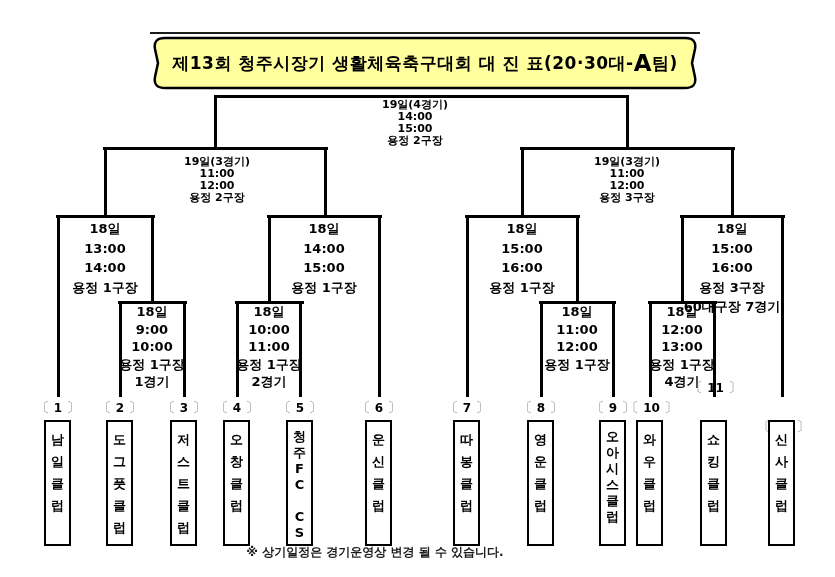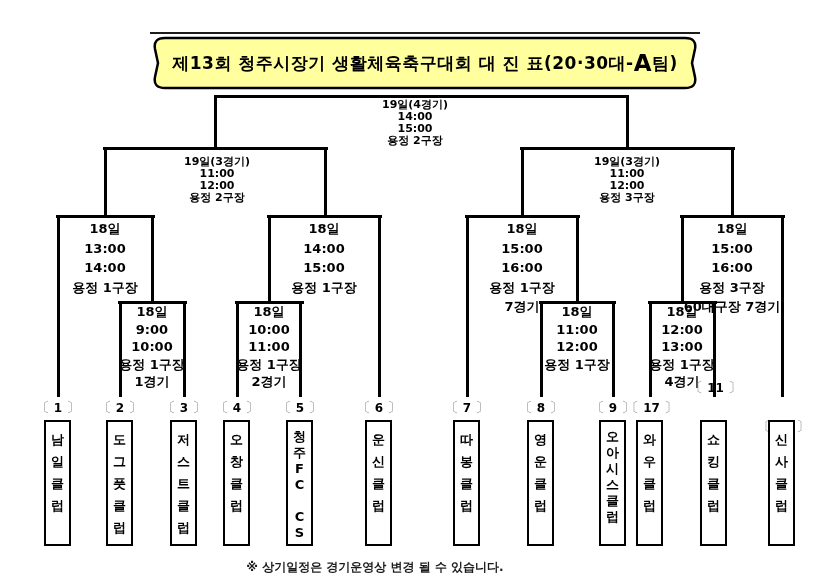--- a/index.html
+++ b/index.html
@@ -32,21 +32,21 @@
     font-size:12px;font-weight:bold;line-height:16px;white-space:nowrap;
   }
   .seed .br{color:#8a8a8a;font-weight:normal;font-size:14px;}
   .team-box{
     position:absolute;width:27px;height:126px;box-sizing:border-box;
     border:2px solid #000;background:#fff;text-align:center;padding-top:7px;
   }
   .team-box .ch{font-size:13px;font-weight:bold;}
   
   .footer{
-    position:absolute;left:0;top:559px;width:750px;text-align:center;
+    position:absolute;left:0;top:544px;width:750px;text-align:center;
     font-size:12px;font-weight:bold;color:#1c1c1c;
   }
 </style>
 </head>
 <body>
 
 <div id="canvas">
 
   <div class="top-rule"></div>
 
@@ -126,21 +126,20 @@
       <div class="ln">18일</div>
       <div class="ln">14:00</div>
       <div class="ln">15:00</div>
       <div class="ln">용정 1구장</div>
     </div>
   <div class="match lg" style="left:452px;top:219px;width:140px">
       <div class="ln">18일</div>
       <div class="ln">15:00</div>
       <div class="ln">16:00</div>
       <div class="ln">용정 1구장</div>
-      <div class="ln">7경기</div>
     </div>
   <div class="match lg" style="left:662px;top:219px;width:140px">
       <div class="ln">18일</div>
       <div class="ln">15:00</div>
       <div class="ln">16:00</div>
       <div class="ln">용정 3구장</div>
       <div class="ln">60대구장 7경기</div>
     </div>
 
   <div class="match r1" style="left:82px;top:303px;width:140px">
@@ -235,21 +234,21 @@
       </div>
       <div class="seed" style="left: 588px; top: 399px;"><span class="br">〔</span><span> 9 </span><span class="br">〕</span></div>
       <div class="team-box" style="left: 599px; top: 420px;">
         <div class="ch" style="height: 16px; line-height: 16px;">오</div>
         <div class="ch" style="height: 16px; line-height: 16px;">아</div>
         <div class="ch" style="height: 16px; line-height: 16px;">시</div>
         <div class="ch" style="height: 16px; line-height: 16px;">스</div>
         <div class="ch" style="height: 16px; line-height: 16px;">클</div>
         <div class="ch" style="height: 16px; line-height: 16px;">럽</div>
       </div>
-      <div class="seed" style="left: 625px; top: 399px;"><span class="br">〔</span><span> 17 </span><span class="br">〕</span></div>
+      <div class="seed" style="left: 625px; top: 399px;"><span class="br">〔</span><span> 10 </span><span class="br">〕</span></div>
       <div class="team-box" style="left: 636px; top: 420px;">
         <div class="ch" style="height: 22px; line-height: 22px;">와</div>
         <div class="ch" style="height: 22px; line-height: 22px;">우</div>
         <div class="ch" style="height: 22px; line-height: 22px;">클</div>
         <div class="ch" style="height: 22px; line-height: 22px;">럽</div>
       </div>
       <div class="seed" style="left: 689px; top: 379px;"><span class="br">〔</span><span> 11 </span><span class="br">〕</span></div>
       <div class="team-box" style="left: 700px; top: 420px;">
         <div class="ch" style="height: 22px; line-height: 22px;">쇼</div>
         <div class="ch" style="height: 22px; line-height: 22px;">킹</div>

